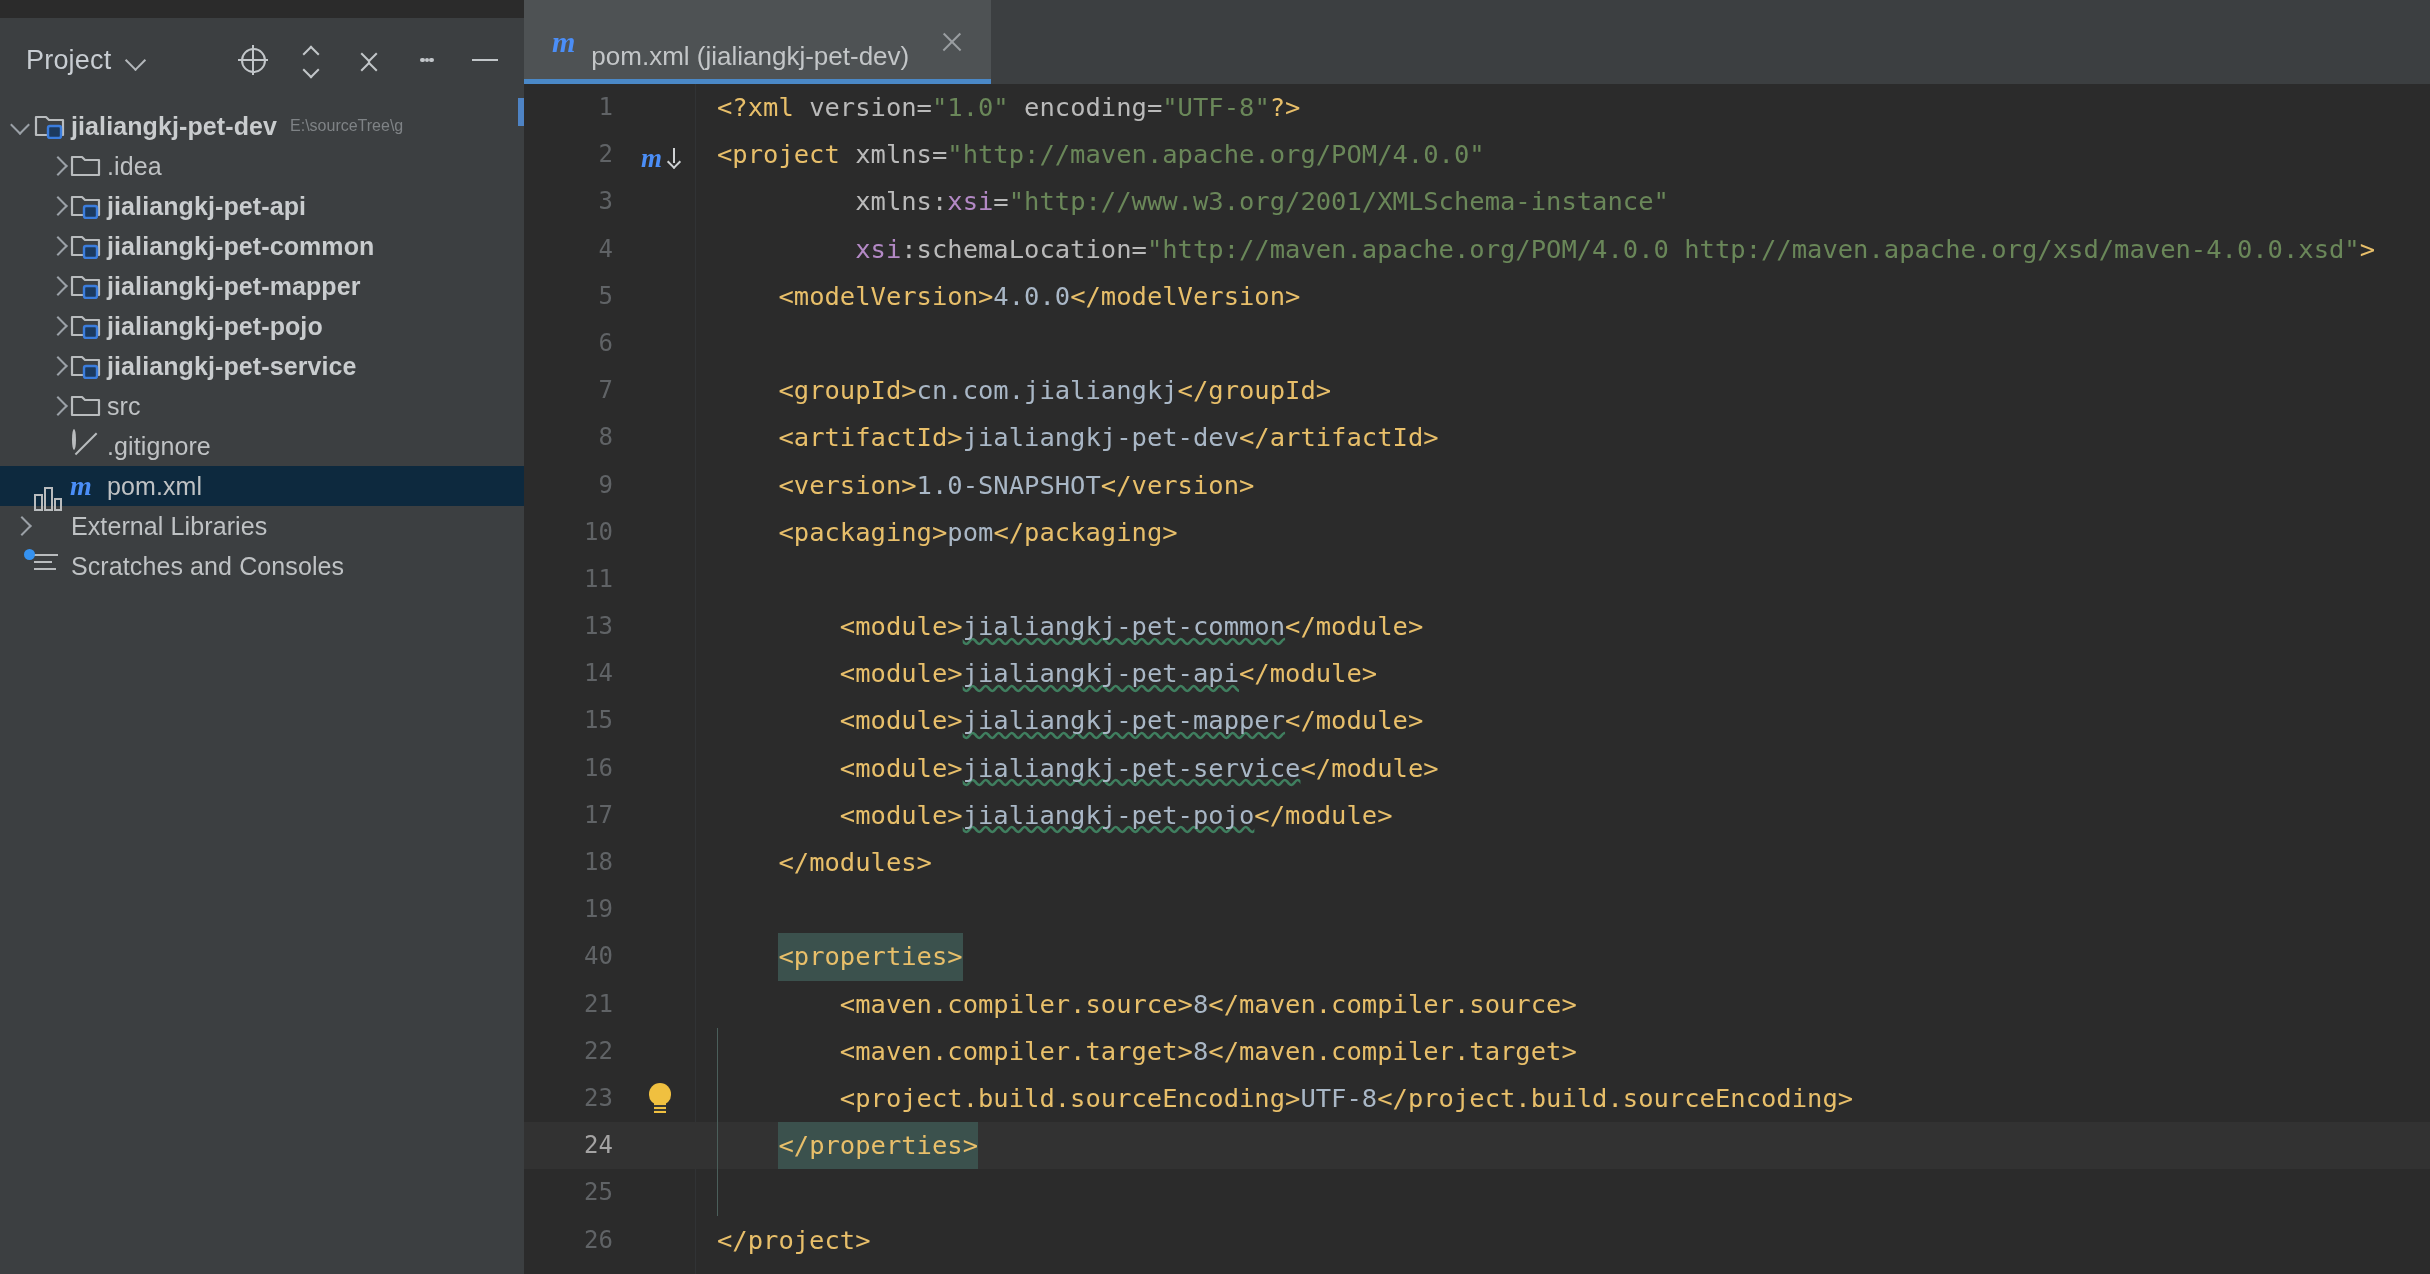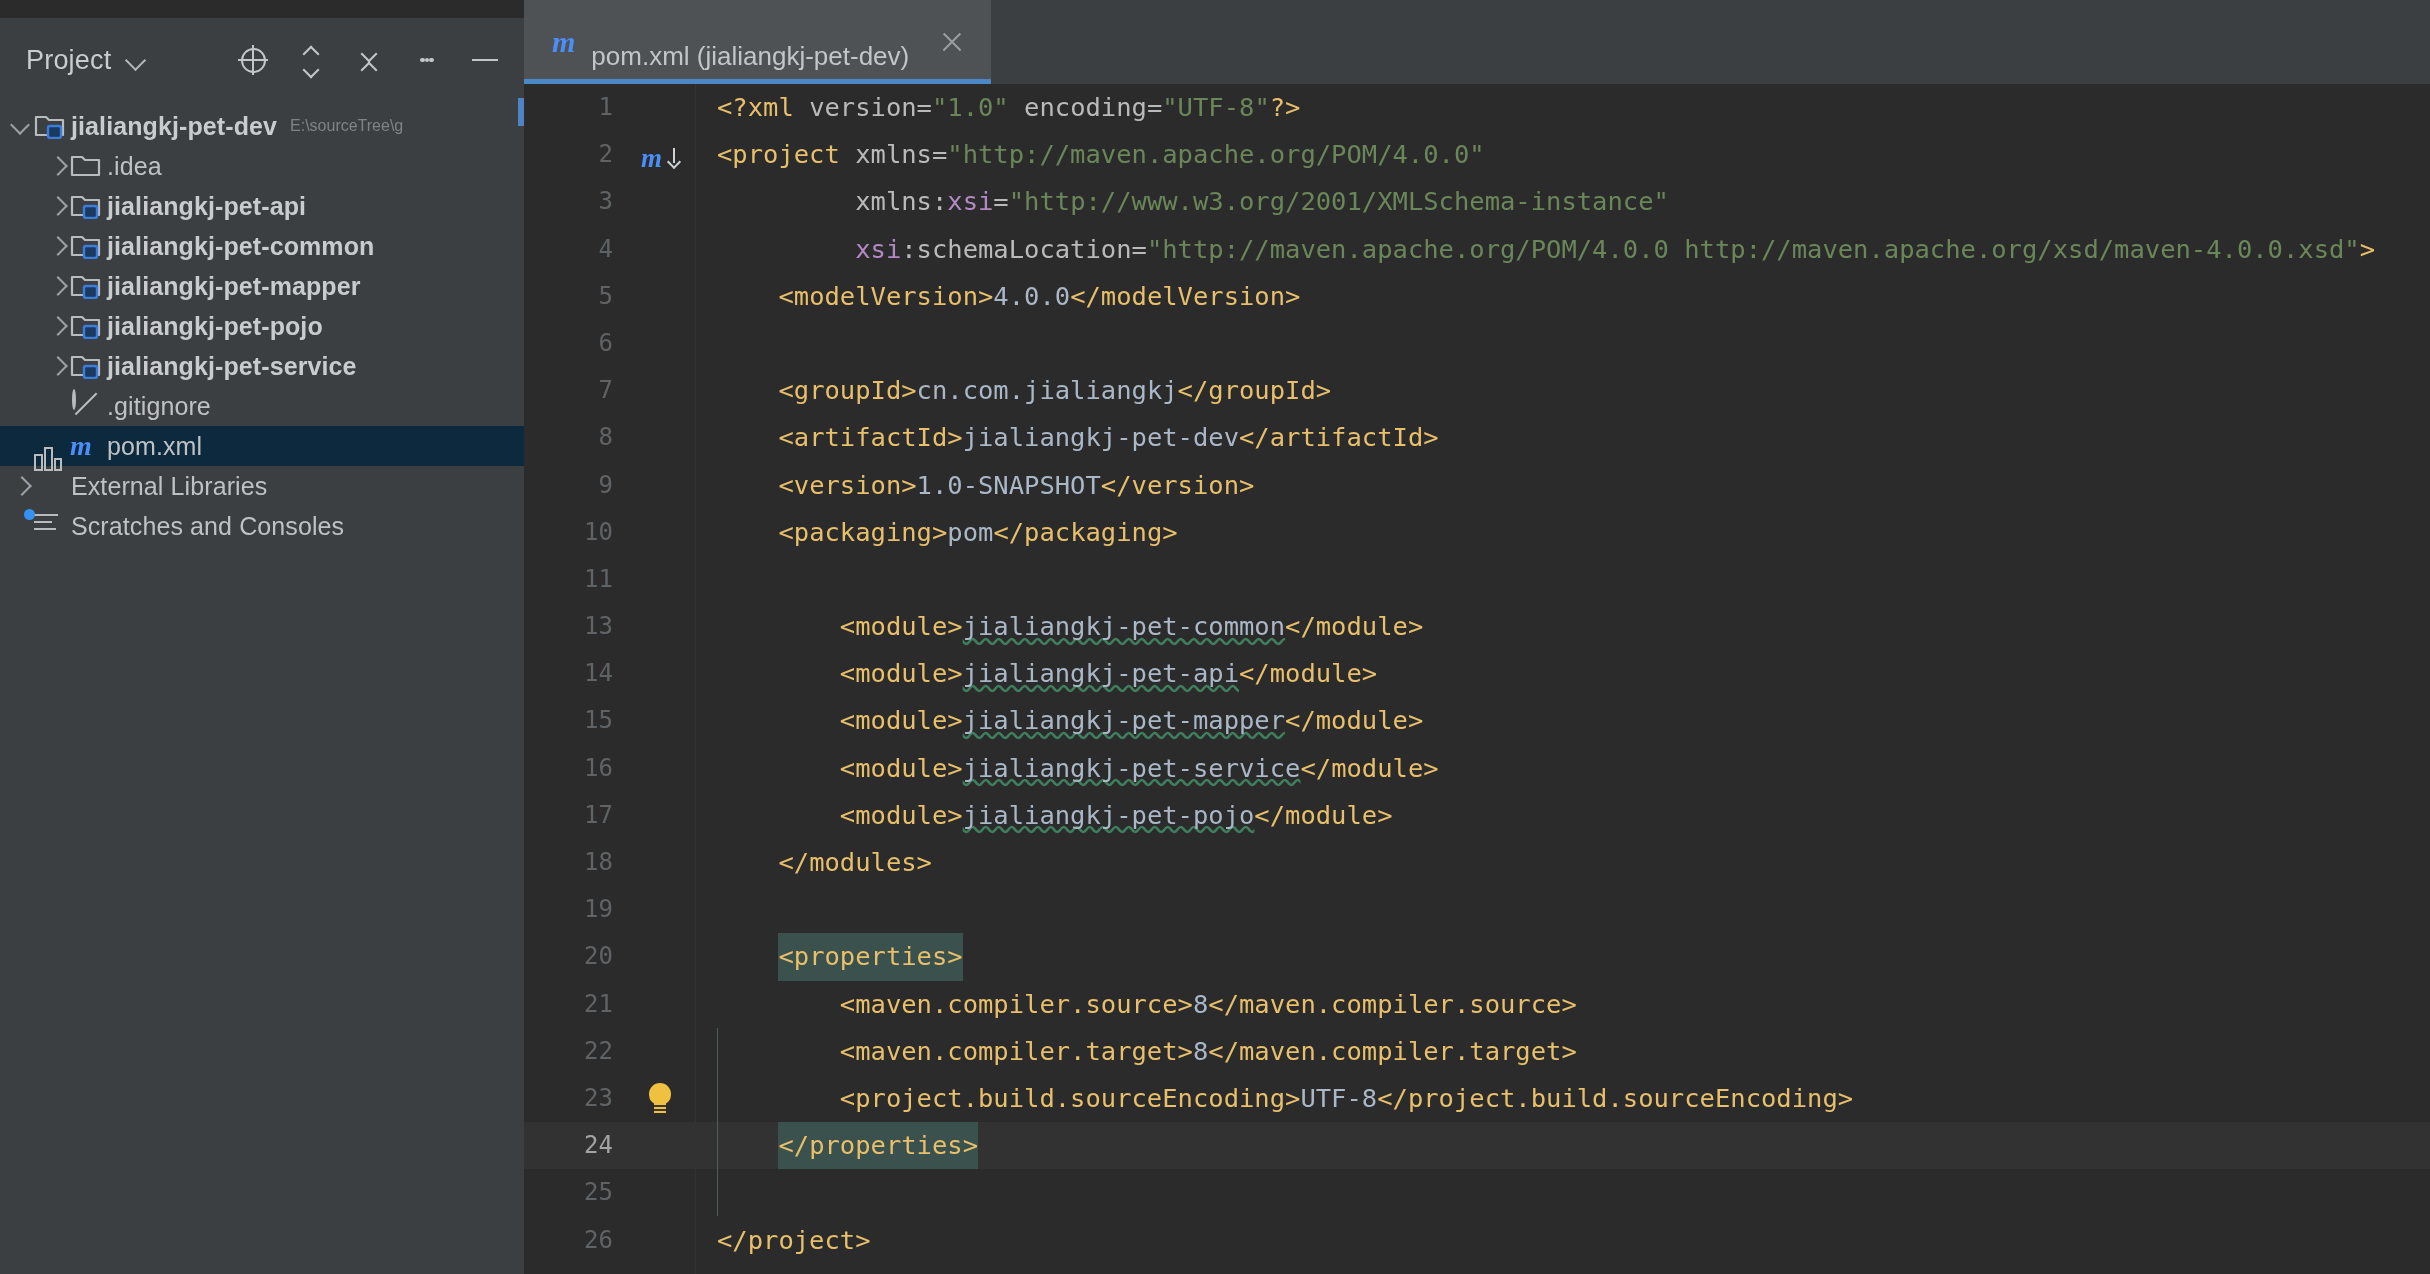--- a/index.html
+++ b/index.html
@@ -350,20 +350,29 @@
         </div>
         <div class="row" style="padding-left: 44px;">
           <span class="arrow closed"></span>
           <span class="ico folder">
             <svg width="32" height="28" viewBox="0 0 32 28">
               <path d="M2 6 h10 l3 3 h14 v15 H2 Z" fill="none" stroke="#b9bcbe" stroke-width="2.2" stroke-linejoin="round"></path>
               <rect x="14" y="15" width="13" height="12" rx="2" fill="#1c3a5e" stroke="#3b7ddd" stroke-width="2.4"></rect>
             </svg>
           </span>
           <span class="label bold">jialiangkj-pet-service</span>
+        </div>
+        <div class="row" style="padding-left: 44px;">
+          <span class="arrow closed"></span>
+          <span class="ico folder">
+            <svg width="32" height="28" viewBox="0 0 32 28">
+              <path d="M2 6 h10 l3 3 h14 v15 H2 Z" fill="none" stroke="#b9bcbe" stroke-width="2.2" stroke-linejoin="round"></path>
+            </svg>
+          </span>
+          <span class="label">src</span>
         </div>
         <div class="row" style="padding-left: 44px;">
           <span class="arrow"></span>
           <span class="ico"><span class="git-ico"></span></span>
           <span class="label">.gitignore</span>
         </div>
         <div class="row selected" style="padding-left: 44px;">
           <span class="arrow"></span>
           <span class="ico"><span class="m-ico">m</span></span>
           <span class="label">pom.xml</span>
@@ -404,21 +413,21 @@
         <div class="code-line"><span class="ln">9</span><span class="gutter-ic"></span><span class="code-text"><span class="t-text">    </span><span class="t-tag">&lt;version&gt;</span><span class="t-text">1.0-SNAPSHOT</span><span class="t-tag">&lt;/version&gt;</span></span></div>
         <div class="code-line"><span class="ln">10</span><span class="gutter-ic"></span><span class="code-text"><span class="t-text">    </span><span class="t-tag">&lt;packaging&gt;</span><span class="t-text">pom</span><span class="t-tag">&lt;/packaging&gt;</span></span></div>
         <div class="code-line"><span class="ln">11</span><span class="gutter-ic"></span><span class="code-text"></span></div>
         <div class="code-line"><span class="ln">13</span><span class="gutter-ic"></span><span class="code-text"><span class="t-text">        </span><span class="t-tag">&lt;module&gt;</span><span class="t-text typo">jialiangkj-pet-common</span><span class="t-tag">&lt;/module&gt;</span></span></div>
         <div class="code-line"><span class="ln">14</span><span class="gutter-ic"></span><span class="code-text"><span class="t-text">        </span><span class="t-tag">&lt;module&gt;</span><span class="t-text typo">jialiangkj-pet-api</span><span class="t-tag">&lt;/module&gt;</span></span></div>
         <div class="code-line"><span class="ln">15</span><span class="gutter-ic"></span><span class="code-text"><span class="t-text">        </span><span class="t-tag">&lt;module&gt;</span><span class="t-text typo">jialiangkj-pet-mapper</span><span class="t-tag">&lt;/module&gt;</span></span></div>
         <div class="code-line"><span class="ln">16</span><span class="gutter-ic"></span><span class="code-text"><span class="t-text">        </span><span class="t-tag">&lt;module&gt;</span><span class="t-text typo">jialiangkj-pet-service</span><span class="t-tag">&lt;/module&gt;</span></span></div>
         <div class="code-line"><span class="ln">17</span><span class="gutter-ic"></span><span class="code-text"><span class="t-text">        </span><span class="t-tag">&lt;module&gt;</span><span class="t-text typo">jialiangkj-pet-pojo</span><span class="t-tag">&lt;/module&gt;</span></span></div>
         <div class="code-line"><span class="ln">18</span><span class="gutter-ic"></span><span class="code-text"><span class="t-text">    </span><span class="t-tag">&lt;/modules&gt;</span></span></div>
         <div class="code-line"><span class="ln">19</span><span class="gutter-ic"></span><span class="code-text"></span></div>
-        <div class="code-line"><span class="ln">20</span><span class="gutter-ic"></span><span class="code-text"><span class="t-text">    </span><span class="t-tag hl">&lt;properties&gt;</span></span></div>
+        <div class="code-line"><span class="ln">40</span><span class="gutter-ic"></span><span class="code-text"><span class="t-text">    </span><span class="t-tag hl">&lt;properties&gt;</span></span></div>
         <div class="code-line"><span class="ln">21</span><span class="gutter-ic"></span><span class="code-text"><span class="t-text">        </span><span class="t-tag">&lt;maven.compiler.source&gt;</span><span class="t-text">8</span><span class="t-tag">&lt;/maven.compiler.source&gt;</span></span></div>
         <div class="code-line"><span class="ln">22</span><span class="gutter-ic"></span><span class="code-text"><span class="t-text">        </span><span class="t-tag">&lt;maven.compiler.target&gt;</span><span class="t-text">8</span><span class="t-tag">&lt;/maven.compiler.target&gt;</span></span></div>
         <div class="code-line"><span class="ln">23</span><span class="gutter-ic"><span class="bulb"><span class="glass"></span><span class="base"><i></i><i></i></span></span></span><span class="code-text"><span class="t-text">        </span><span class="t-tag">&lt;project.build.sourceEncoding&gt;</span><span class="t-text">UTF-8</span><span class="t-tag">&lt;/project.build.sourceEncoding&gt;</span></span></div>
         <div class="code-line caret"><span class="ln">24</span><span class="gutter-ic"></span><span class="code-text"><span class="t-text">    </span><span class="t-tag hl">&lt;/properties&gt;</span></span></div>
         <div class="code-line"><span class="ln">25</span><span class="gutter-ic"></span><span class="code-text"></span></div>
         <div class="code-line"><span class="ln">26</span><span class="gutter-ic"></span><span class="code-text"><span class="t-tag">&lt;/project&gt;</span></span></div>
         <div class="indent-guide" style="top: 944px; height: 188px; left: 193px;"></div>
       </div>
   </div>
 

